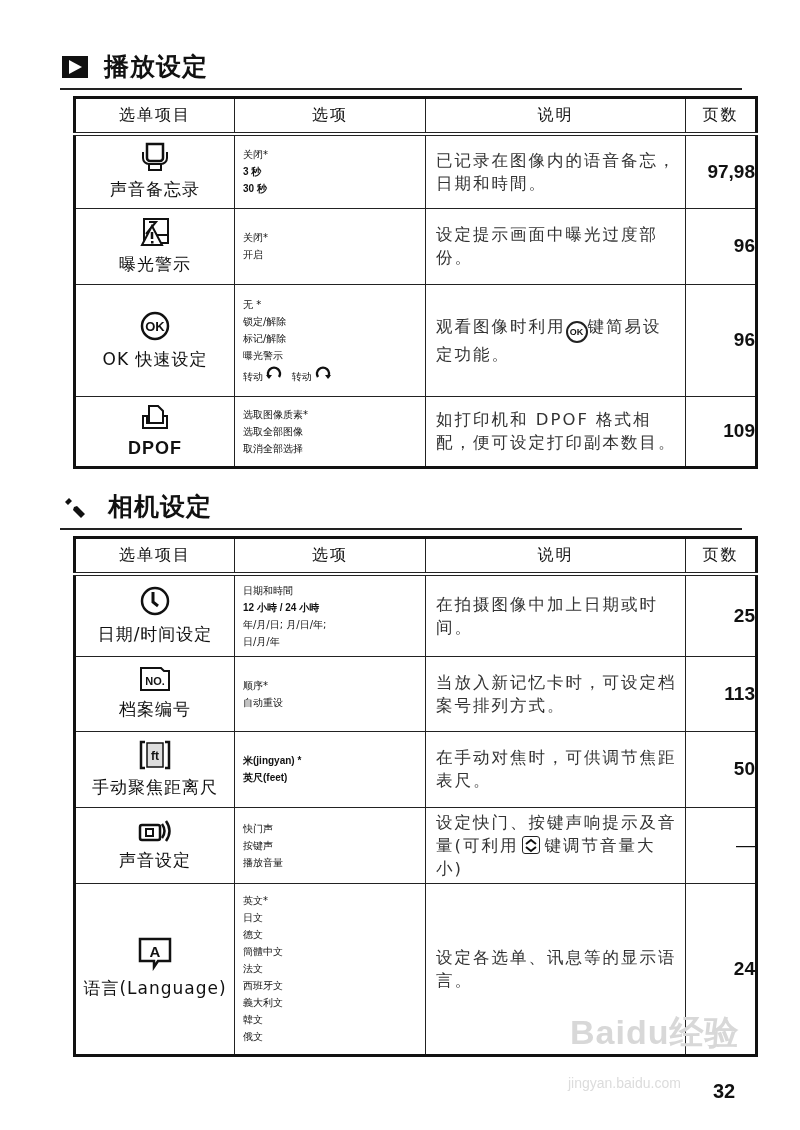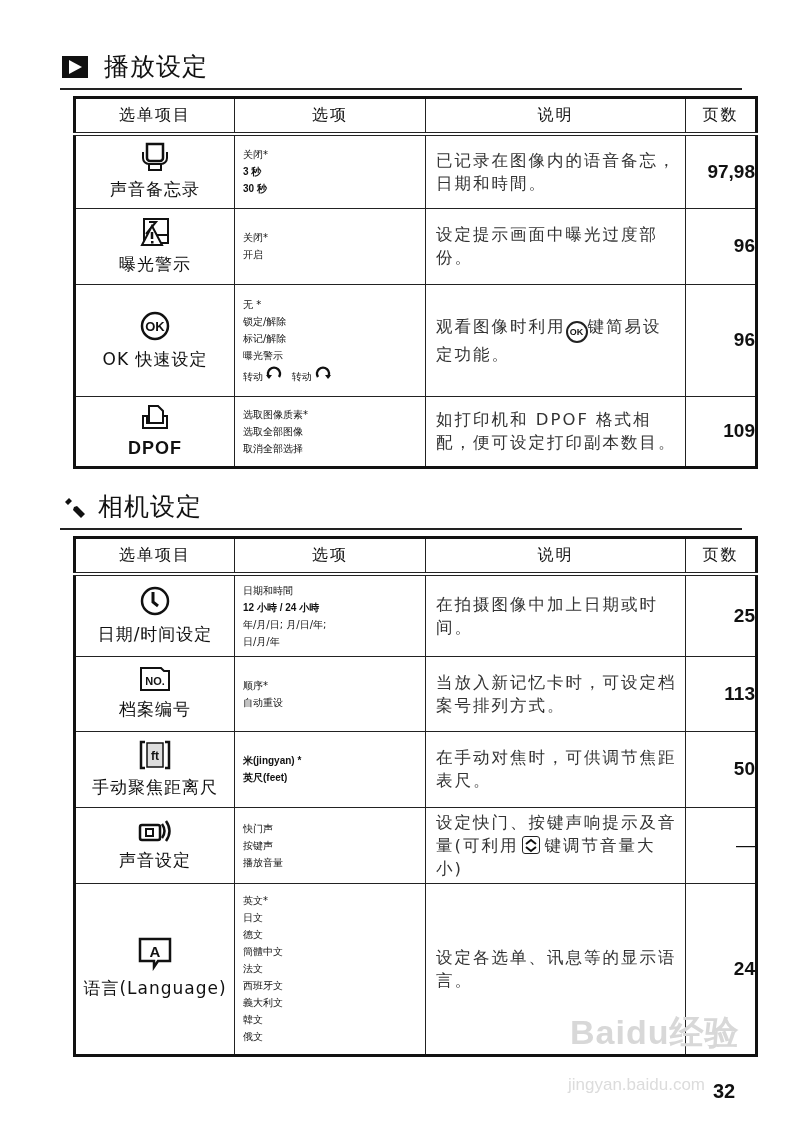--- a/index.html
+++ b/index.html
@@ -1,19 +1,19 @@
 <!DOCTYPE html>
 <html><head>
 <meta charset="utf-8">
 <style>
   html, body { margin:0; padding:0; background:#ffffff; }
   body { width:800px; height:1130px; position:relative; overflow:hidden;
          font-family:"DejaVu Sans", "Liberation Sans", sans-serif; color:#111; }
   .section-head { position:absolute; left:60px; width:682px; height:40px;
-                  border-bottom:2px solid #222; }
+                  border-bottom:2px solid #222;font-weight:bold; }
   .section-head .ico { position:absolute; left:2px; top:8px; }
   .section-head .title { position:absolute; left:44px; top:2px; font-size:25px; letter-spacing:1px; }
   table.tbl { position:absolute; left:61px; width:682px; border-collapse:collapse;
               table-layout:fixed; border:3px solid #111;margin-left:12px; }
   table.tbl td, table.tbl th { border:1.5px solid #222; padding:0; vertical-align:middle; }
   table.tbl th { font-weight:normal; font-size:16px; height:33px; letter-spacing:2px; }
   table.tbl tr.hdr th { border-bottom:4px double #222; }
   .c1 { width:160px; } .c2 { width:191px; } .c3 { width:260px; } .c4 { width:71px; }
   .item { text-align:center; font-size:17px; }
   .item .icon { display:block; margin:0 auto 2px auto; }
@@ -21,21 +21,21 @@
   .item .lbl.bold { font-weight:bold; font-family:"Liberation Sans", sans-serif; letter-spacing:1px; font-size:18px; }
   .opts { font-size:10px; line-height:17px; padding:2px 0 2px 8px !important; vertical-align:middle; }
   .opts div { white-space:nowrap; }
   .opts .b { font-weight:bold; font-family:"Liberation Sans", sans-serif; }
   .desc { font-size:16.5px; line-height:23px; padding:0 6px 0 10px !important; letter-spacing:2px; color:#333; }
   .page { text-align:right; font-weight:bold; font-size:19px; font-family:"Liberation Sans", sans-serif; }
   .footer-num { position:absolute; left:713px; top:1080px; font-weight:bold; font-size:20px;
                 font-family:"Liberation Sans", sans-serif; }
   .watermark { position:absolute; left:570px; top:1010px; color:#d8d8d8; font-size:34px; font-weight:bold;
                font-family:"Liberation Sans", sans-serif; letter-spacing:1px; }
-  .watermark2 { position:absolute; left:568px; top:1075px; color:#dcdcdc; font-size:17px;
+  .watermark2 { position:absolute; left:568px; top:1075px; color:#dcdcdc; font-size:14px;
                font-family:"Liberation Sans", sans-serif; }
   .inline-ok { display:inline-block; width:18px; height:18px; border:2px solid #222; border-radius:50%;
                font-size:9px; font-weight:bold; line-height:18px; text-align:center; vertical-align:-3px;
                font-family:"Liberation Sans", sans-serif; letter-spacing:0; color:#111; }
   .inline-updown { display:inline-block; width:16px; height:16px; border:1.5px solid #222; border-radius:3px;
                vertical-align:-3px; margin:0 4px; position:relative; }
 </style>
 </head>
 <body>
 
@@ -161,21 +161,21 @@
   </tr>
 </tbody>
   </table>
 
 <div class="section-head" style="top:488px;">
   <span class="ico">
     <svg width="26" height="24" viewBox="0 0 26 24">
         <path d="M3 6 l4 -4 l3 3 l-2 2 l4 4 l3 -1 l8 8 l-4 4 l-8 -8 l1 -3 l-4 -4 l-2 2z" fill="#111"></path>
       </svg>
   </span>
-  <span class="title" style="left:38px;text-align:right;">相机设定</span>
+  <span class="title" style="left:48px;text-align:right;">相机设定</span>
 </div>
 
 <table class="tbl" style="top:536px;">
   <colgroup>
       <col class="c1">
       <col class="c2">
       <col class="c3">
       <col class="c4">
     </colgroup>
   <tbody>

